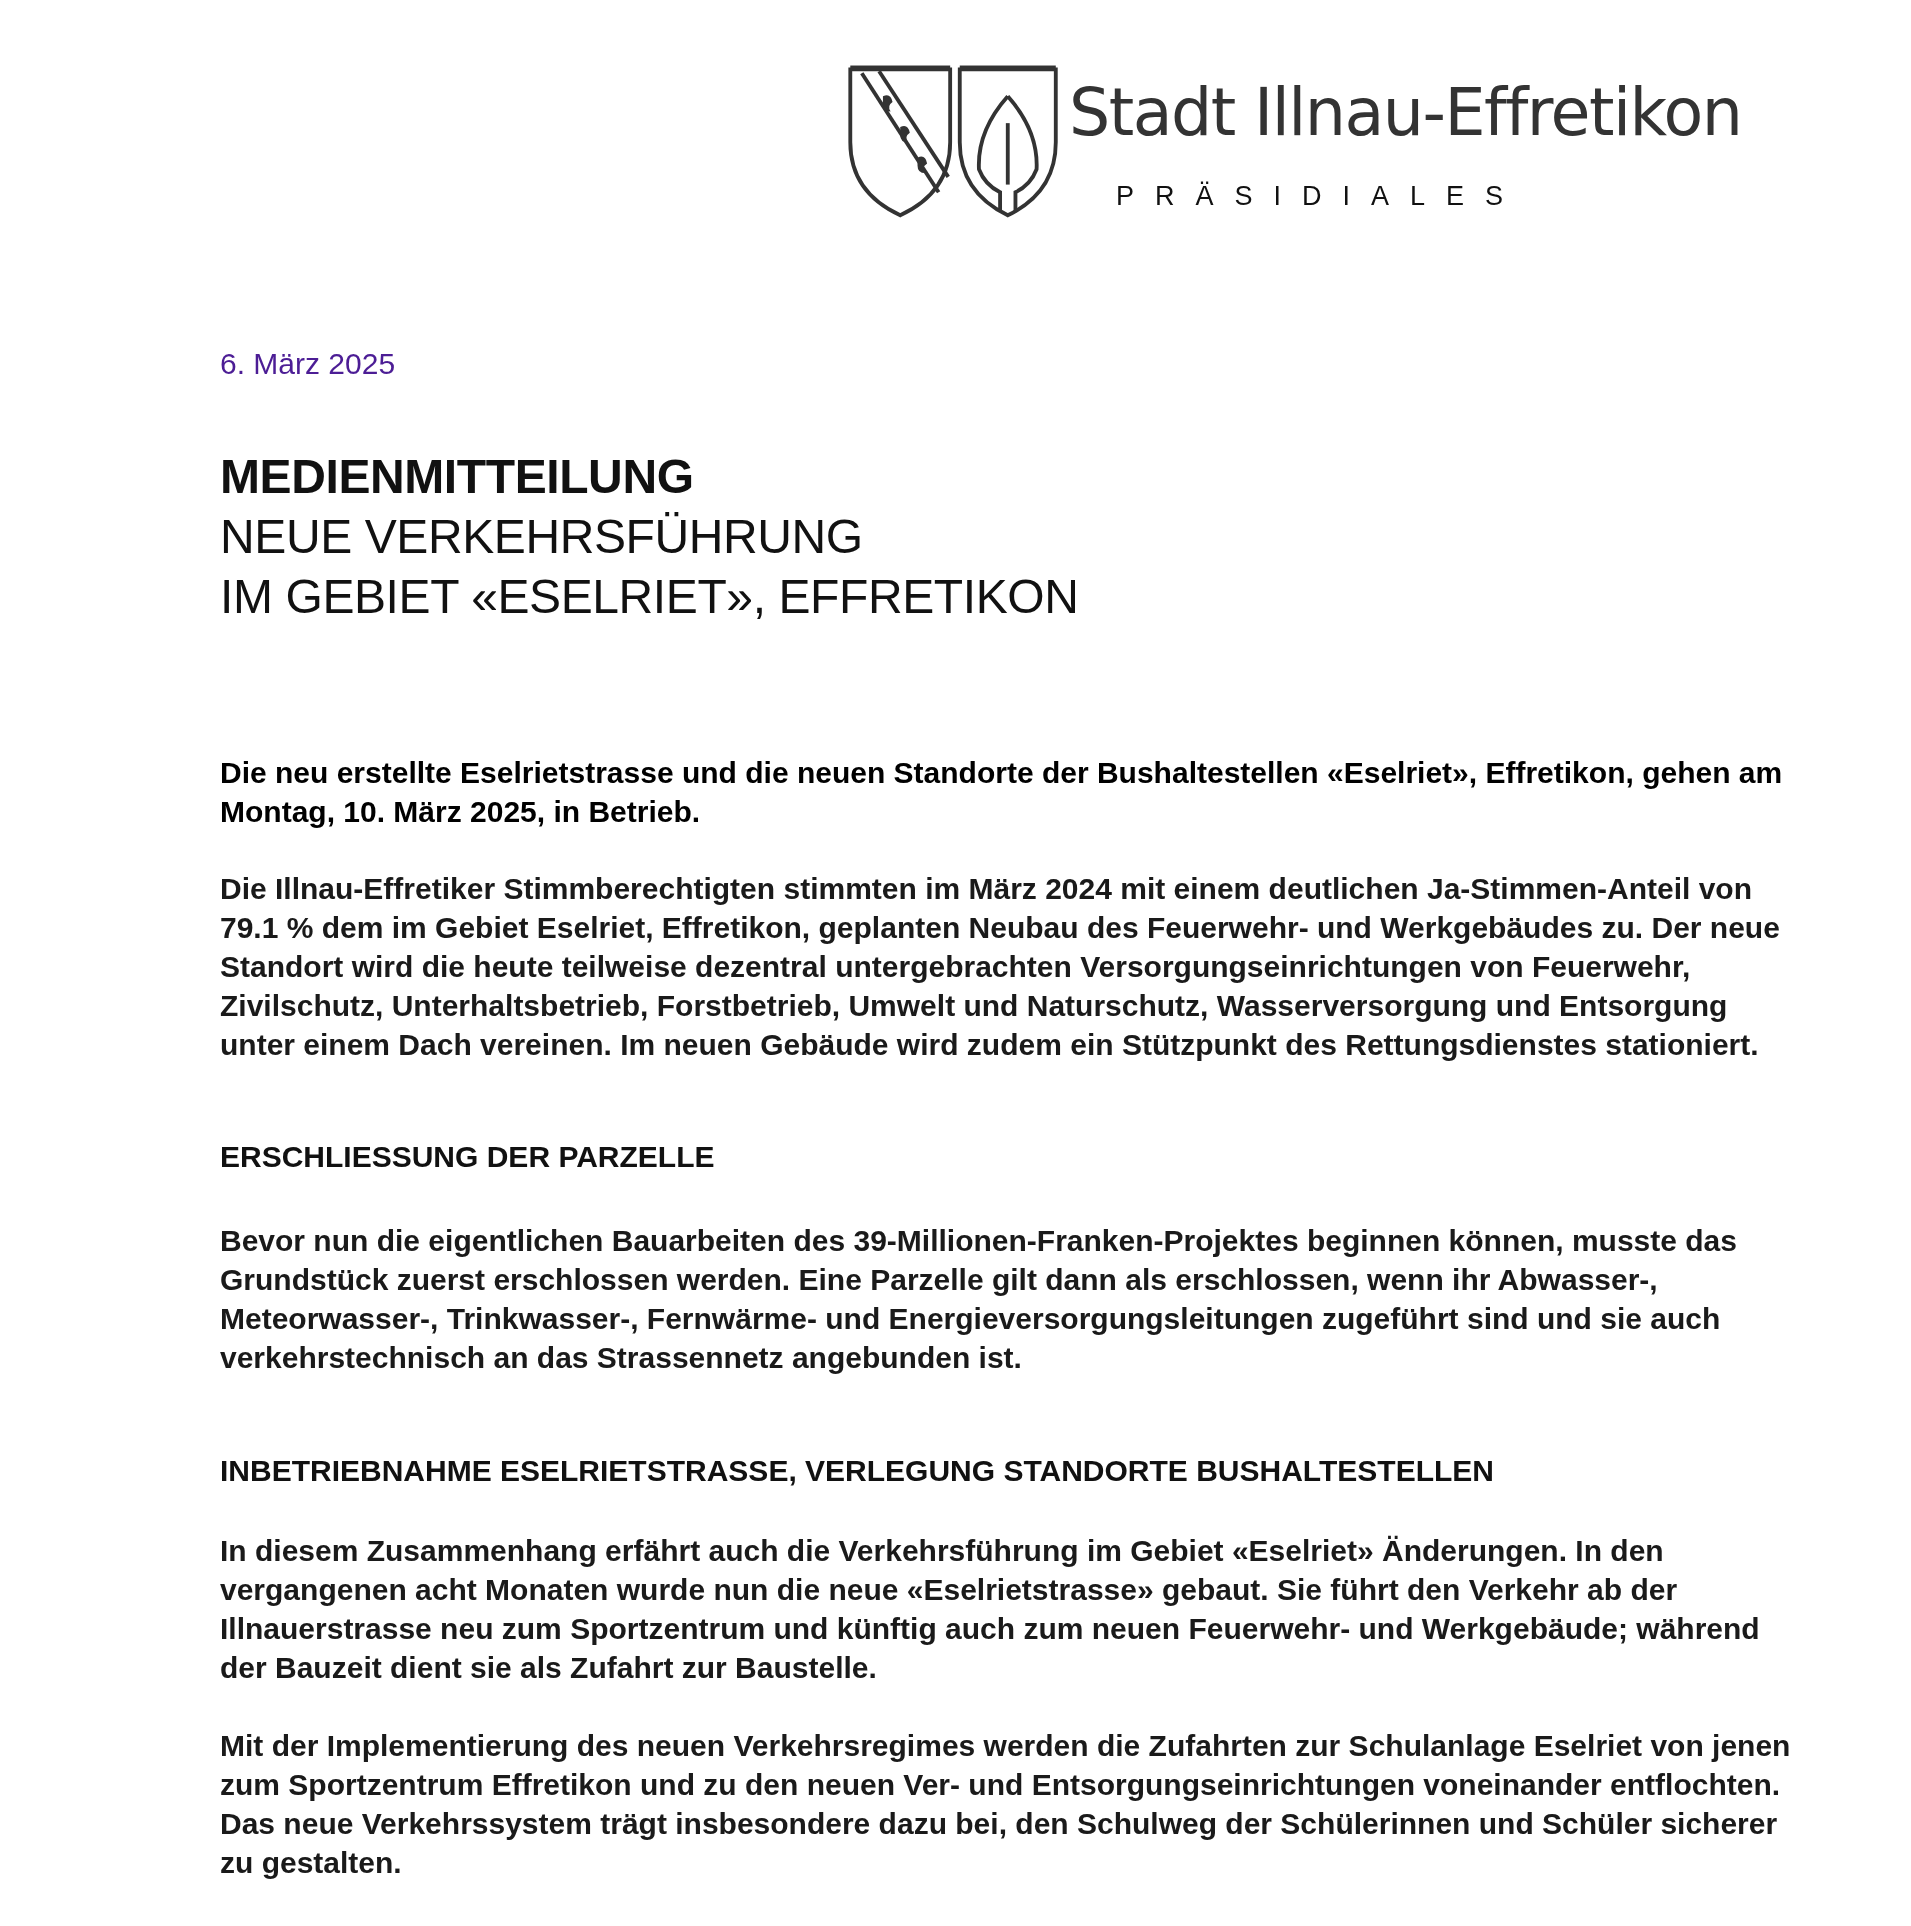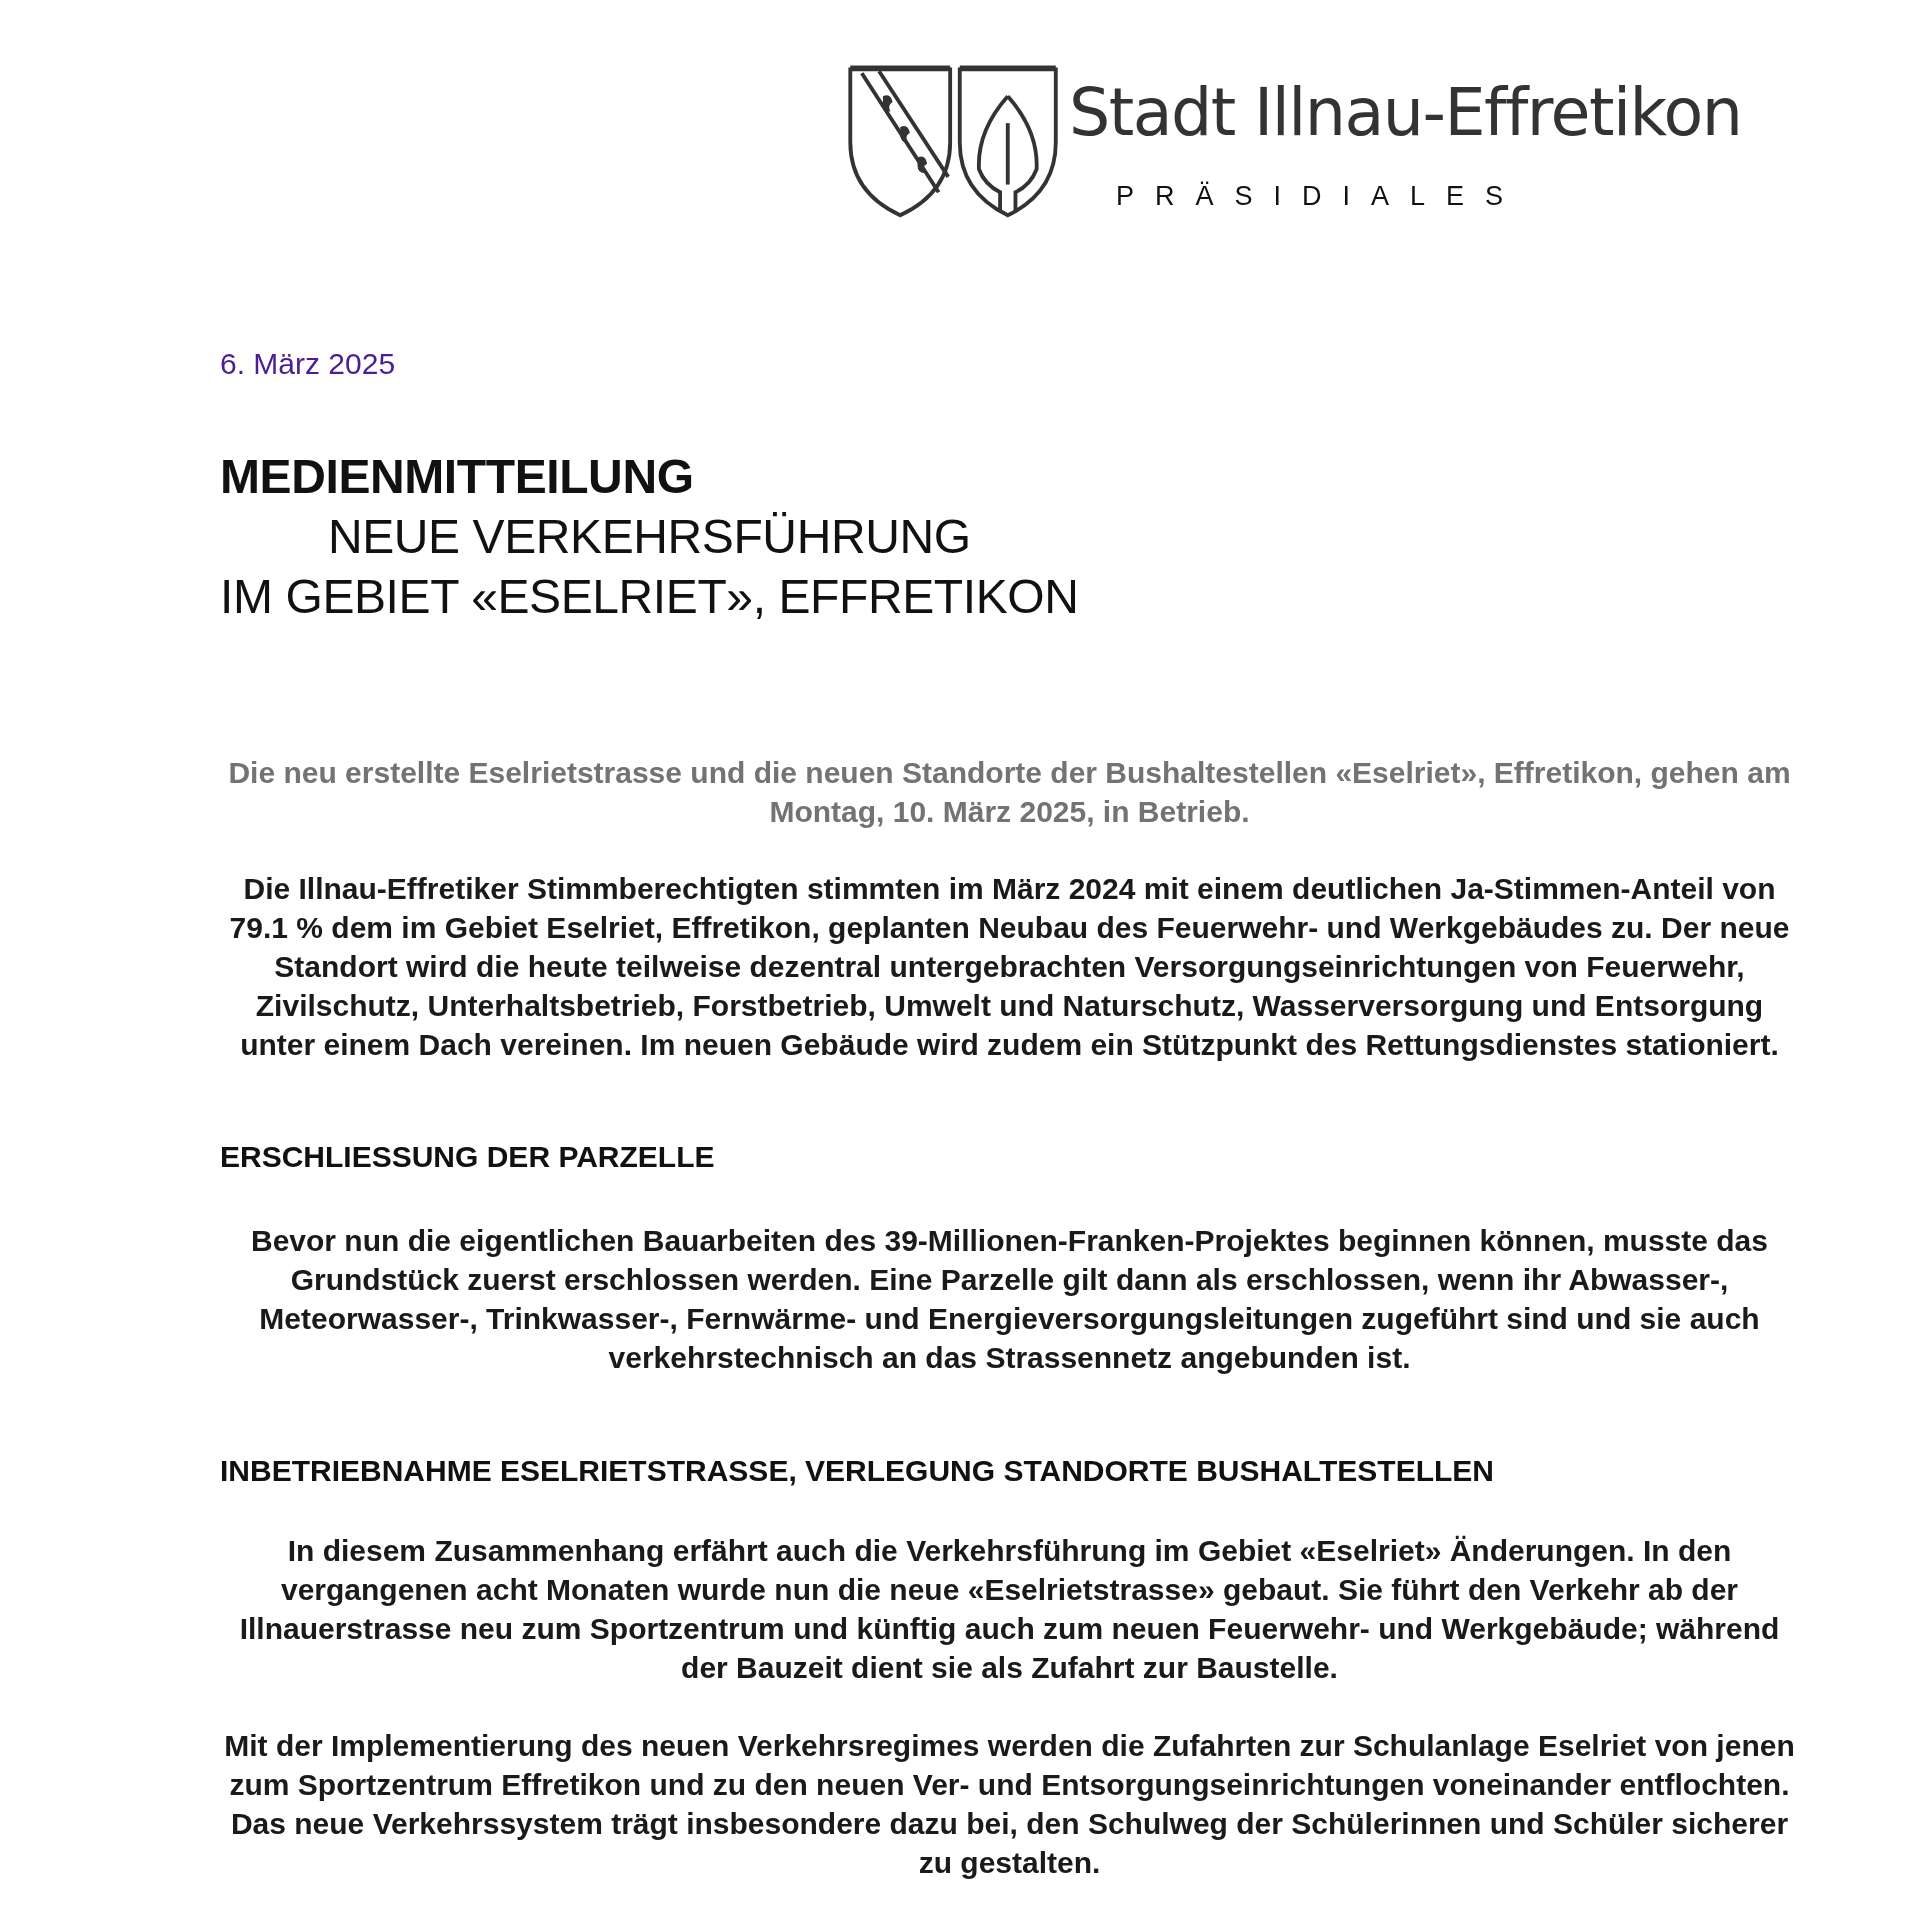--- a/index.html
+++ b/index.html
@@ -1,30 +1,30 @@
 <!DOCTYPE html>
 <html style="font-size:6.2px"><head>
 <meta charset="utf-8">
 <style>
   html, body { margin:0; padding:0; background:#fff; }
   body { width:1911px; height:2703px; position:relative; overflow:hidden;
          font-family:"Liberation Sans", sans-serif; color:#111; }
-  .abs { position:absolute;text-align:center; }
+  .abs { position:absolute; }
   
   #logo { left:846px; top:54px; width:963px; height:169px; }
   #logo .shields { position:absolute; left:0; top:0; }
   #logo .brand { position:absolute; left:223px; top:21px; font-family:"DejaVu Sans", sans-serif;
                  font-size:65px; color:#333; letter-spacing:-1.5px; white-space:nowrap; }
   #logo .dept { position:absolute; left:247px; top:127px; font-size:27px; letter-spacing:21px;
                 color:#111; white-space:nowrap;margin-left:23px; }
   .date { left:220px; top:347px; font-size:30px; color:#4c1d95; }
   .title1 { left:220px; top:449px; font-size:48px; font-weight:bold; letter-spacing:-0.4px; }
   .title2 { left:220px; top:507px; font-size:48px; font-weight:normal; line-height:60px; letter-spacing:-0.4px; }
   .body { left:220px; width:1579px; font-size:30px; line-height:39px; color:#1a1a1a;font-weight:bold; }
-  .lead { font-weight:bold; color:#737373; }
+  .lead { font-weight:bold; color:#000000; }
   .h { left:220px; font-size:30px; font-weight:bold; }
 </style>
 </head>
 <body>
 
 <div id="logo" class="abs">
   <svg class="shields" width="216" height="169" viewBox="0 0 560 440">
 
     <g fill="none" stroke="#333" stroke-width="10">
       <path d="M10 40 L10 230 Q10 360 140 420 Q270 360 270 230 L270 40 Z"></path>

